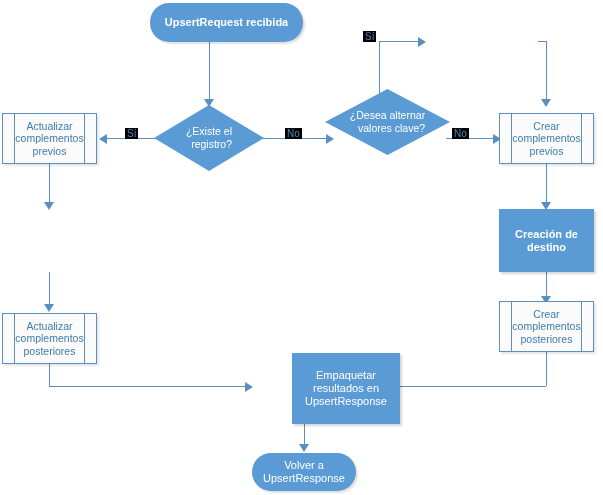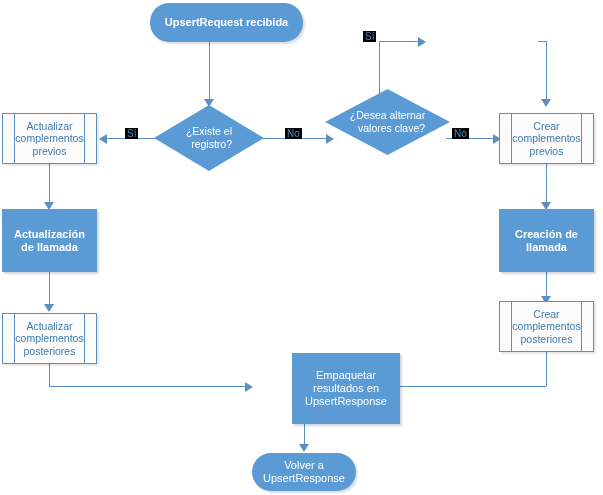--- a/index.html
+++ b/index.html
@@ -213,28 +213,24 @@
 complementos
 previos</span>
   </div>
 
   <div class="node subroutine" style="left:499px; top:113px; width:95px; height:51px;">
     <span class="txt">Crear
 complementos
 previos</span>
   </div>
 
-  <div class="node process" style="left:2px; top:209px; width:95px; height:63px;">
-    <span class="txt">Actualización
-de llamada</span>
-  </div>
 
   <div class="node process" style="left:499px; top:209px; width:95px; height:63px;">
     <span class="txt">Creación de
-llamada</span>
+destino</span>
   </div>
 
   <div class="node subroutine" style="left:2px; top:313px; width:95px; height:51px;">
     <span class="txt">Actualizar
 complementos
 posteriores</span>
   </div>
 
   <div class="node subroutine" style="left:499px; top:301px; width:95px; height:51px;">
     <span class="txt">Crear

